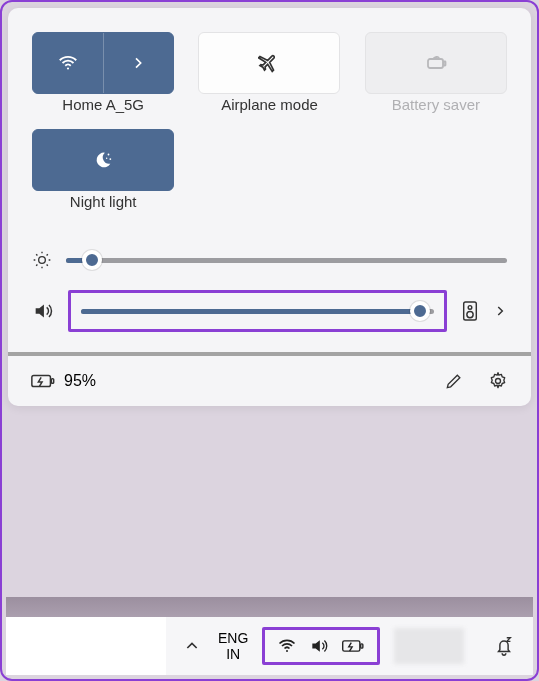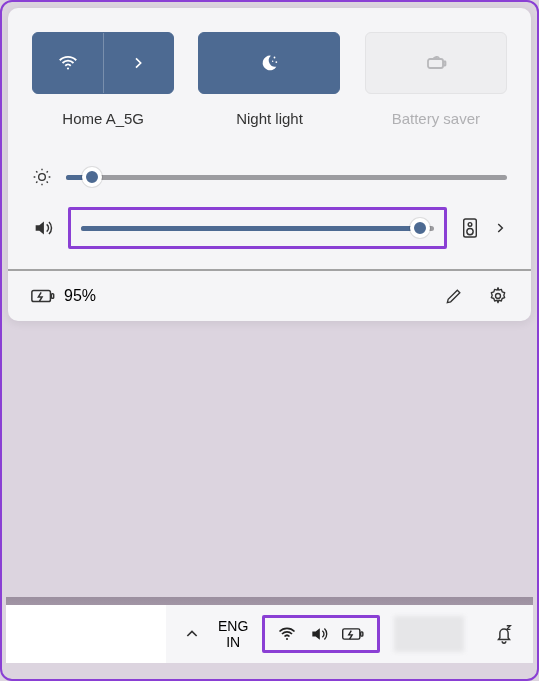--- a/index.html
+++ b/index.html
@@ -19,21 +19,21 @@
     margin: 6px;
     padding: 24px 24px 18px 24px;
     box-shadow: 0 2px 10px rgba(0,0,0,0.08);
   }
   .tiles {
     display: grid;
     grid-template-columns: repeat(3, 1fr);
     gap: 16px 24px;
     margin-bottom: 40px;
   }
-  .tile-wrap { display:flex; flex-direction:column; align-items:center; gap:16px; }
+  .tile-wrap { display:flex; flex-direction:column; align-items:center; gap:2px; }
   .tile {
     width: 142px;
     height: 62px;
     border-radius: 6px;
     display: flex;
     align-items: center;
     justify-content: center;
     background: #fdfdfd;
     border: 1px solid #e3e3e5;
     cursor: pointer;
@@ -64,29 +64,29 @@
   .thumb {
     position:absolute; width:20px; height:20px; background:#4d6a92;
     border:4px solid #fff; border-radius:50%; top:50%; transform:translate(-50%,-50%);
     box-shadow:0 0 0 1px rgba(0,0,0,0.1);
   }
   .vol-highlight {
     border:3px solid #8a3fd4; padding:8px 10px; border-radius:2px;
   }
   .footer {
     display:flex; align-items:center; justify-content:space-between;
-    border-top:2px solid #a3a3a3; margin: 18px -24px -18px -24px;
+    border-top:4px solid #a3a3a3; margin: 18px -24px -18px -24px;
     padding: 14px 22px;
   }
   .footer-left { display:flex; align-items:center; gap:8px; font-size:16px; }
   .footer-right { display:flex; align-items:center; gap:22px; }
   .icon-btn { width:22px; height:22px; display:flex; align-items:center; justify-content:center; cursor:pointer; color:#333; }
   
   .taskbar {
-    position:absolute; bottom:16px; left:4px; right:4px; height:58px;
+    position:absolute; bottom:4px; left:4px; right:4px; height:58px;
     background:#f6f6f8; display:flex; align-items:center;
   }
   .tb-left { width:160px; height:100%; background:#fff; }
   .tb-chevron { margin:0 18px; cursor:pointer; }
   .tb-lang { font-size:14px; line-height:1.15; text-align:center; margin-right:14px; }
   .tb-tray {
     display:flex; align-items:center; gap:12px; padding:6px 12px;
     border:3px solid #8a3fd4; border-radius:2px;
   }
   .tb-block { width:70px; height:36px; background:#e6e6e8; margin-left:14px; filter:blur(2px); }
@@ -117,42 +117,50 @@
         <div class="half">
           <svg width="16" height="16" viewBox="0 0 24 24" fill="none" stroke="white" stroke-width="2.5">
               <path d="M9 5l7 7-7 7"></path>
             </svg>
         </div>
       </div>
       <div class="tile-label">Home A_5G</div>
     </div>
 
 
+    <div class="tile-wrap">
+      <div class="tile">
+        <svg width="22" height="22" viewBox="0 0 24 24" fill="none" stroke="#333" stroke-width="1.8">
+          <path d="M21 14l-9-3V4.5a1.5 1.5 0 0 0-3 0V11l-9 3v2l9-2v4l-2 1.5V21l3.5-1 3.5 1v-1.5L12 18v-4l9 2z" transform="rotate(45 12 12)"></path>
+        </svg>
+      </div>
+      <div class="tile-label">Airplane mode</div>
+    </div>
+
+    <div class="tile-wrap">
+      <div class="tile disabled">
+        <svg width="24" height="24" viewBox="0 0 24 24" fill="none" stroke="#b8b8bb" stroke-width="1.8">
+          <rect x="4" y="8" width="15" height="9" rx="2"></rect>
+            <rect x="19.5" y="10.5" width="2" height="4" rx="0.5"></rect>
+          <path d="M10 7c0 0 5-3 5 1" stroke-linecap="round"></path>
+        </svg>
+      </div>
+      <div class="tile-label label-disabled">Battery saver</div>
+    </div>
 
     <div class="tile-wrap">
       <div class="tile active">
         <svg width="22" height="22" viewBox="0 0 24 24" fill="white">
           <path d="M14 4a8 8 0 1 0 6 12 7 7 0 0 1-6-12z"></path>
           <circle cx="18" cy="6" r="1"></circle>
             <circle cx="20" cy="11" r="1"></circle>
             <circle cx="16" cy="10" r="0.8"></circle>
         </svg>
       </div>
       <div class="tile-label">Night light</div>
-    </div>
-
-    <div class="tile-wrap">
-      <div class="tile disabled">
-        <svg width="24" height="24" viewBox="0 0 24 24" fill="none" stroke="#b8b8bb" stroke-width="1.8">
-          <rect x="4" y="8" width="15" height="9" rx="2"></rect>
-            <rect x="19.5" y="10.5" width="2" height="4" rx="0.5"></rect>
-          <path d="M10 7c0 0 5-3 5 1" stroke-linecap="round"></path>
-        </svg>
-      </div>
-      <div class="tile-label label-disabled">Battery saver</div>
     </div>
 
 
   </div>
 
   <div class="slider-row">
     <svg width="20" height="20" viewBox="0 0 24 24" fill="none" stroke="#333" stroke-width="1.6">
       <circle cx="12" cy="12" r="4"></circle>
         <path d="M12 2v2M12 20v2M4 12H2M22 12h-2M5 5l1.5 1.5M17.5 17.5L19 19M5 19l1.5-1.5M17.5 6.5L19 5"></path>
     </svg>

